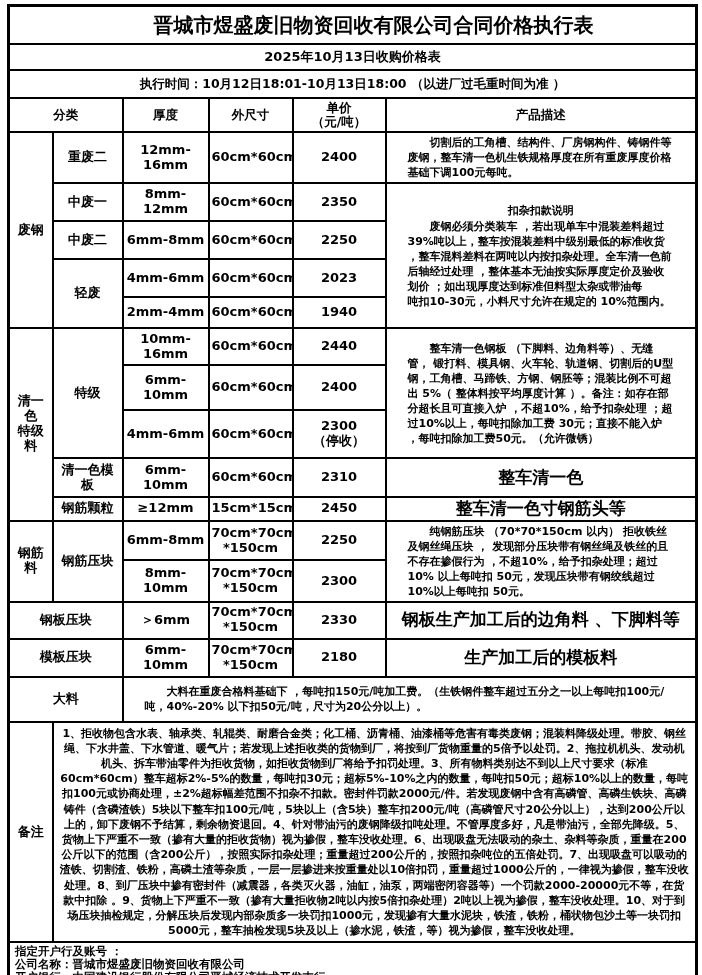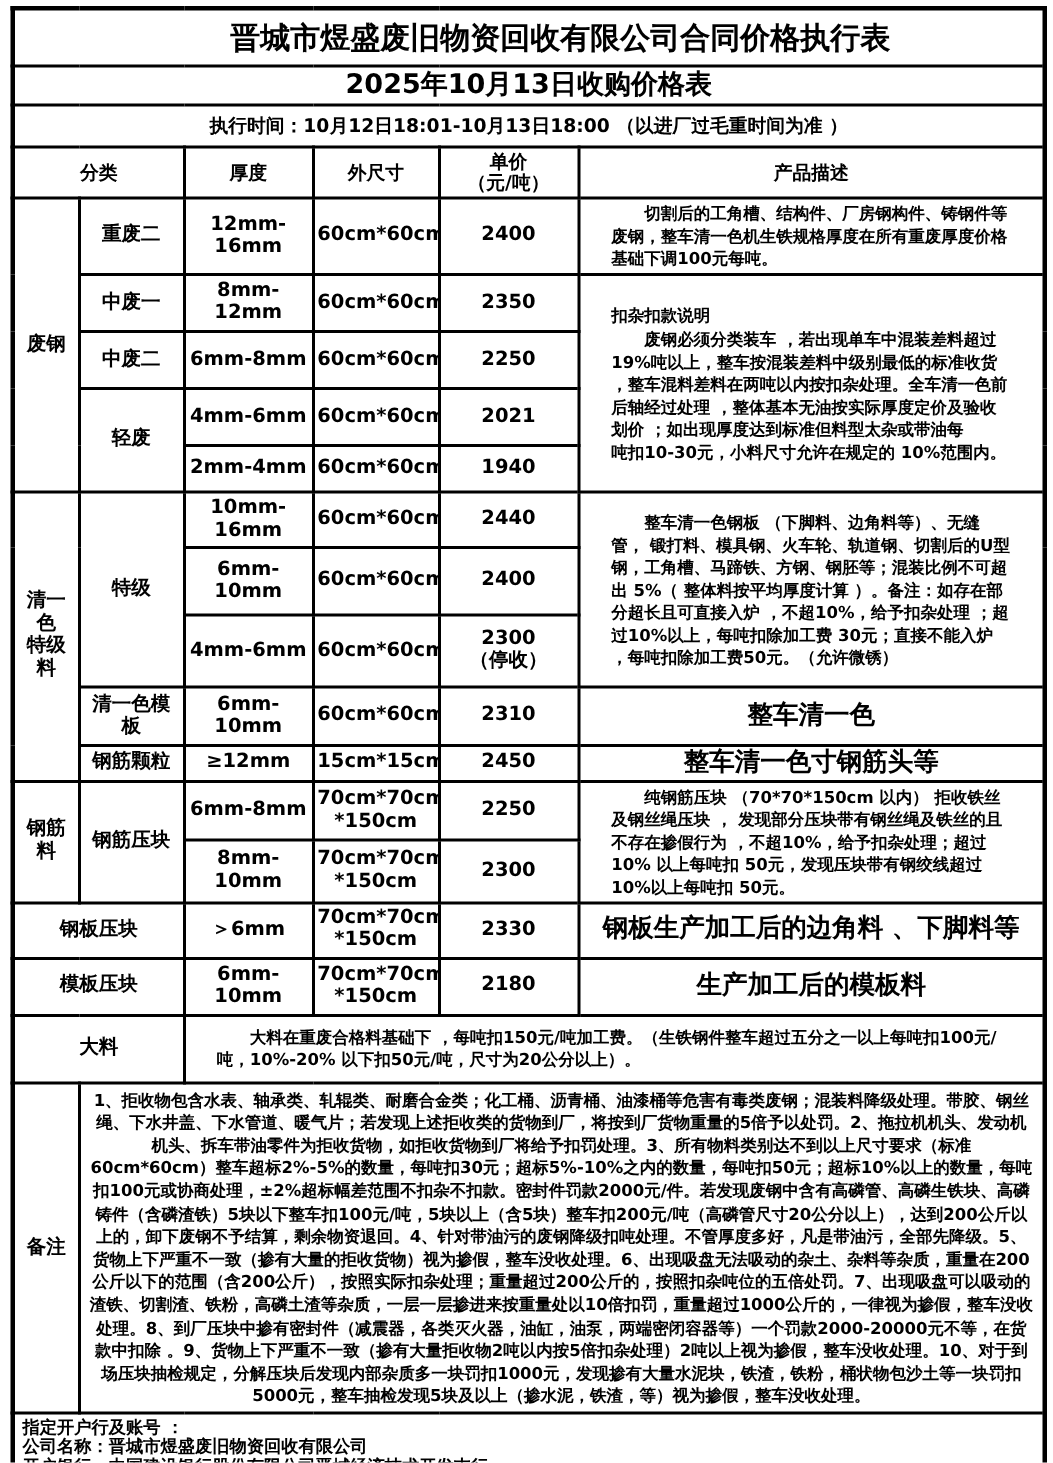--- a/index.html
+++ b/index.html
@@ -2,27 +2,27 @@
 <html lang="zh"><head>
 <meta charset="utf-8">
 <style>
   html,body{margin:0;padding:0;background:#fff;}
   body{width:702px;height:975px;color:#000;font-family:"DejaVu Sans",sans-serif;font-weight:bold;}
   .sheet{padding:4px 6px 0 7px;}
   table{border-collapse:collapse;table-layout:fixed;width:688px;border:3px solid #000;}
   td{border:2px solid #000;text-align:center;vertical-align:middle;padding:1px 2px;overflow:hidden;font-size:13px;line-height:1.15;}
   .pre{white-space:pre-line;}
   .title-cell{font-size:20px;height:34px;padding-left:44px;}
-  .sub-cell{font-size:18px;height:22px;}
+  .sub-cell{font-size:13px;height:22px;}
   .exec-cell{font-size:12.5px;height:24px;}
   .colhead{font-size:12.5px;height:30px;}
   .cat{font-size:13px;}
   .desc-cell{text-align:left;font-size:11px;line-height:15px;padding:2px 21px;}
   .desc-cell p{margin:0;text-indent:2em;}
-  .desc-cell .dtitle{text-align:left;text-indent:0;margin:0 0 1px 0;}
+  .desc-cell .dtitle{text-align:center;text-indent:0;margin:0 0 1px 0;}
   .desc-center{font-size:17px;}
   .notes-cell{text-align:center;font-size:11px;line-height:15.2px;padding:3px 6px;}
   .notes-cell p{margin:0;text-indent:0;}
   .footer-cell{text-align:left;font-size:11.5px;line-height:12.9px;padding:2px 5px;vertical-align:top;}
   .footer-cell div{white-space:pre;}
   tr.r44{height:44px}tr.r38{height:38px}tr.r31{height:31px}tr.r37{height:37px}
   tr.r45{height:45px}tr.r48{height:48px}tr.r39{height:39px}tr.r30{height:16px}
   tr.r36{height:36px}tr.r200{height:200px}tr.r78{height:78px}
 </style>
 </head>
@@ -69,35 +69,35 @@
             <p>切割后的工角槽、结构件、厂房钢构件、铸钢件等废钢，整车清一色机生铁规格厚度在所有重废厚度价格基础下调100元每吨。</p>
           </td>
   </tr>
   <tr class="r38">
     <td>中废一</td>
     <td>8mm-12mm</td>
     <td>60cm*60cm</td>
     <td>2350</td>
     <td rowspan="4" class="desc-cell">
       <div class="dtitle">扣杂扣款说明</div>
-      <p class="pre">废钢必须分类装车 ，若出现单车中混装差料超过 19%吨以上，整车按混装差料中级别最低的标准收货 ，整车混料差料在两吨以内按扣杂处理。全车清一色前后轴经过处理 ，整体基本无油按实际厚度定价及验收划价 ；如出现厚度达到标准但料型太杂或带油每
+      <p class="pre">废钢必须分类装车 ，若出现单车中混装差料超过 39%吨以上，整车按混装差料中级别最低的标准收货 ，整车混料差料在两吨以内按扣杂处理。全车清一色前后轴经过处理 ，整体基本无油按实际厚度定价及验收划价 ；如出现厚度达到标准但料型太杂或带油每
 吨扣10-30元，小料尺寸允许在规定的 10%范围内。</p>
     </td>
   </tr>
   <tr class="r38">
     <td>中废二</td>
     <td>6mm-8mm</td>
     <td>60cm*60cm</td>
     <td>2250</td>
   </tr>
   <tr class="r38">
     <td rowspan="2">轻废</td>
     <td>4mm-6mm</td>
     <td>60cm*60cm</td>
-    <td>2021</td>
+    <td>2023</td>
   </tr>
   <tr class="r31">
     <td>2mm-4mm</td>
     <td>60cm*60cm</td>
     <td>1940</td>
   </tr>
 
   <tr class="r37">
     <td rowspan="5" class="cat pre">清一色
 特级料</td>
@@ -167,21 +167,21 @@
     <td>6mm-10mm</td>
     <td class="pre">70cm*70cm
 *150cm</td>
     <td>2180</td>
     <td class="desc-center">生产加工后的模板料</td>
   </tr>
 
   <tr class="r45">
     <td colspan="2" class="cat">大料</td>
     <td colspan="4" class="desc-cell">
-            <p>大料在重废合格料基础下 ，每吨扣150元/吨加工费。（生铁钢件整车超过五分之一以上每吨扣100元/吨，10%-20% 以下扣50元/吨，尺寸为20公分以上）。</p>
+            <p>大料在重废合格料基础下 ，每吨扣150元/吨加工费。（生铁钢件整车超过五分之一以上每吨扣100元/吨，40%-20% 以下扣50元/吨，尺寸为20公分以上）。</p>
           </td>
   </tr>
 
   <tr class="r200">
     <td class="cat">备注</td>
     <td colspan="5" class="notes-cell">
             <p>1、拒收物包含水表、轴承类、轧辊类、耐磨合金类；化工桶、沥青桶、油漆桶等危害有毒类废钢；混装料降级处理。带胶、钢丝绳、下水井盖、下水管道、暖气片；若发现上述拒收类的货物到厂，将按到厂货物重量的5倍予以处罚。2、拖拉机机头、发动机机头、拆车带油零件为拒收货物，如拒收货物到厂将给予扣罚处理。3、所有物料类别达不到以上尺寸要求（标准 60cm*60cm）整车超标2%-5%的数量，每吨扣30元；超标5%-10%之内的数量，每吨扣50元；超标10%以上的数量，每吨扣100元或协商处理，±2%超标幅差范围不扣杂不扣款。密封件罚款2000元/件。若发现废钢中含有高磷管、高磷生铁块、高磷铸件（含磷渣铁）5块以下整车扣100元/吨，5块以上（含5块）整车扣200元/吨（高磷管尺寸20公分以上），达到200公斤以上的，卸下废钢不予结算，剩余物资退回。4、针对带油污的废钢降级扣吨处理。不管厚度多好，凡是带油污，全部先降级。5、货物上下严重不一致（掺有大量的拒收货物）视为掺假，整车没收处理。6、出现吸盘无法吸动的杂土、杂料等杂质，重量在200公斤以下的范围（含200公斤），按照实际扣杂处理；重量超过200公斤的，按照扣杂吨位的五倍处罚。7、出现吸盘可以吸动的渣铁、切割渣、铁粉，高磷土渣等杂质，一层一层掺进来按重量处以10倍扣罚，重量超过1000公斤的，一律视为掺假，整车没收处理。8、到厂压块中掺有密封件（减震器，各类灭火器，油缸，油泵，两端密闭容器等）一个罚款2000-20000元不等，在货款中扣除 。9、货物上下严重不一致（掺有大量拒收物2吨以内按5倍扣杂处理）2吨以上视为掺假，整车没收处理。10、对于到场压块抽检规定，分解压块后发现内部杂质多一块罚扣1000元，发现掺有大量水泥块，铁渣，铁粉，桶状物包沙土等一块罚扣5000元，整车抽检发现5块及以上（掺水泥，铁渣，等）视为掺假，整车没收处理。</p>
           </td>
   </tr>
 

